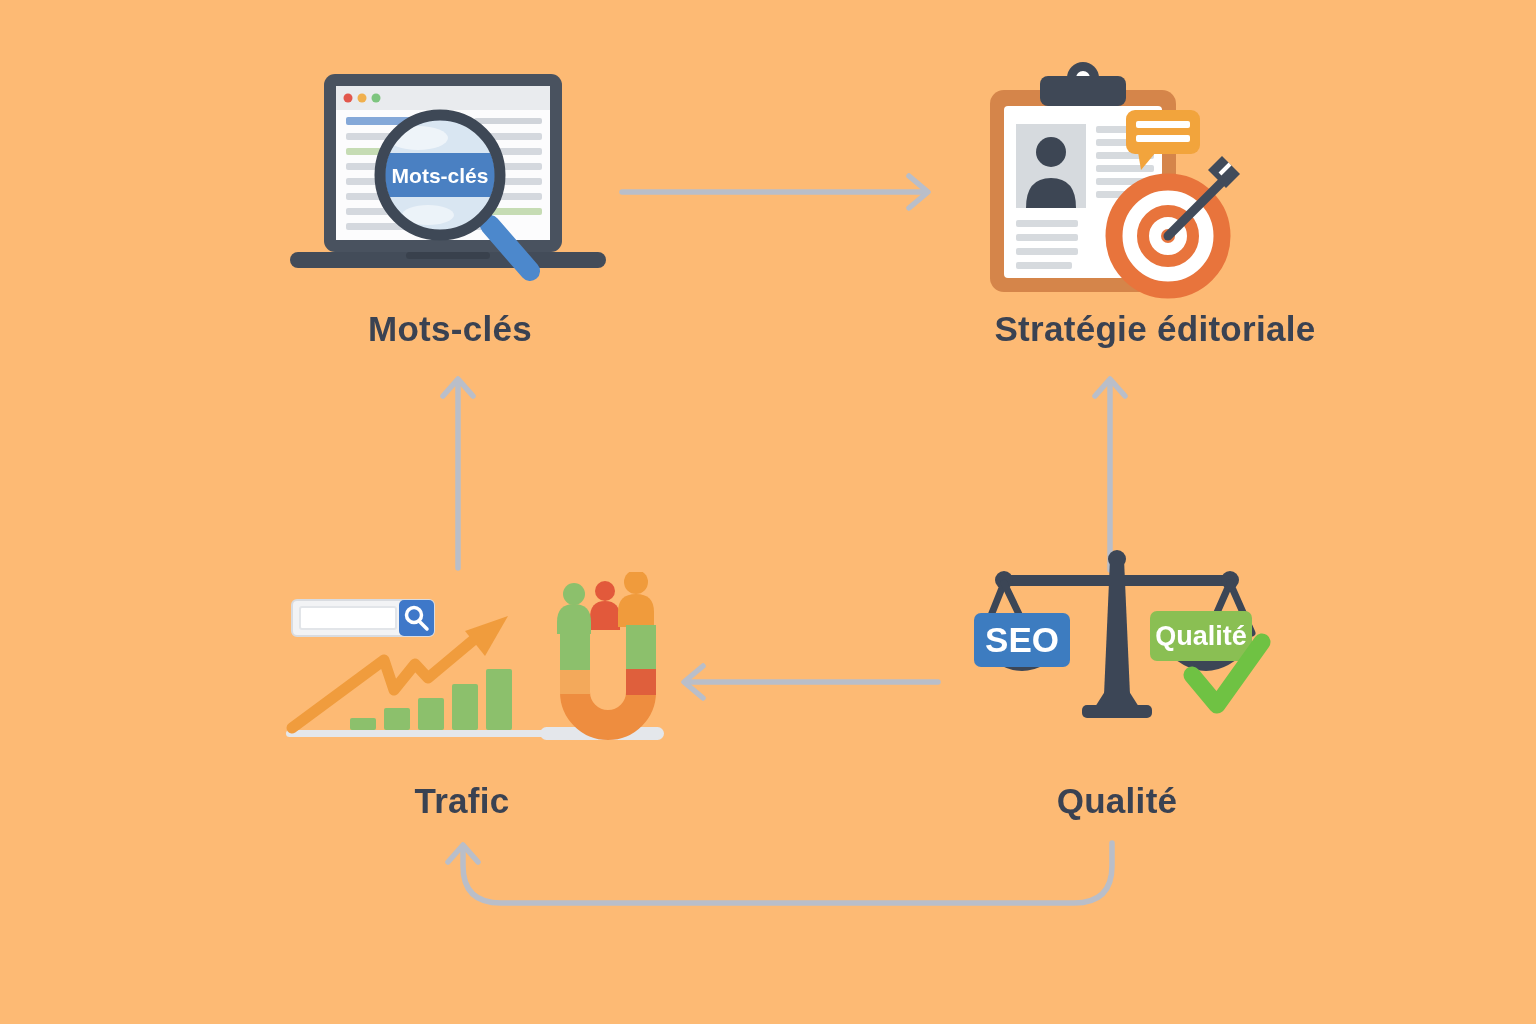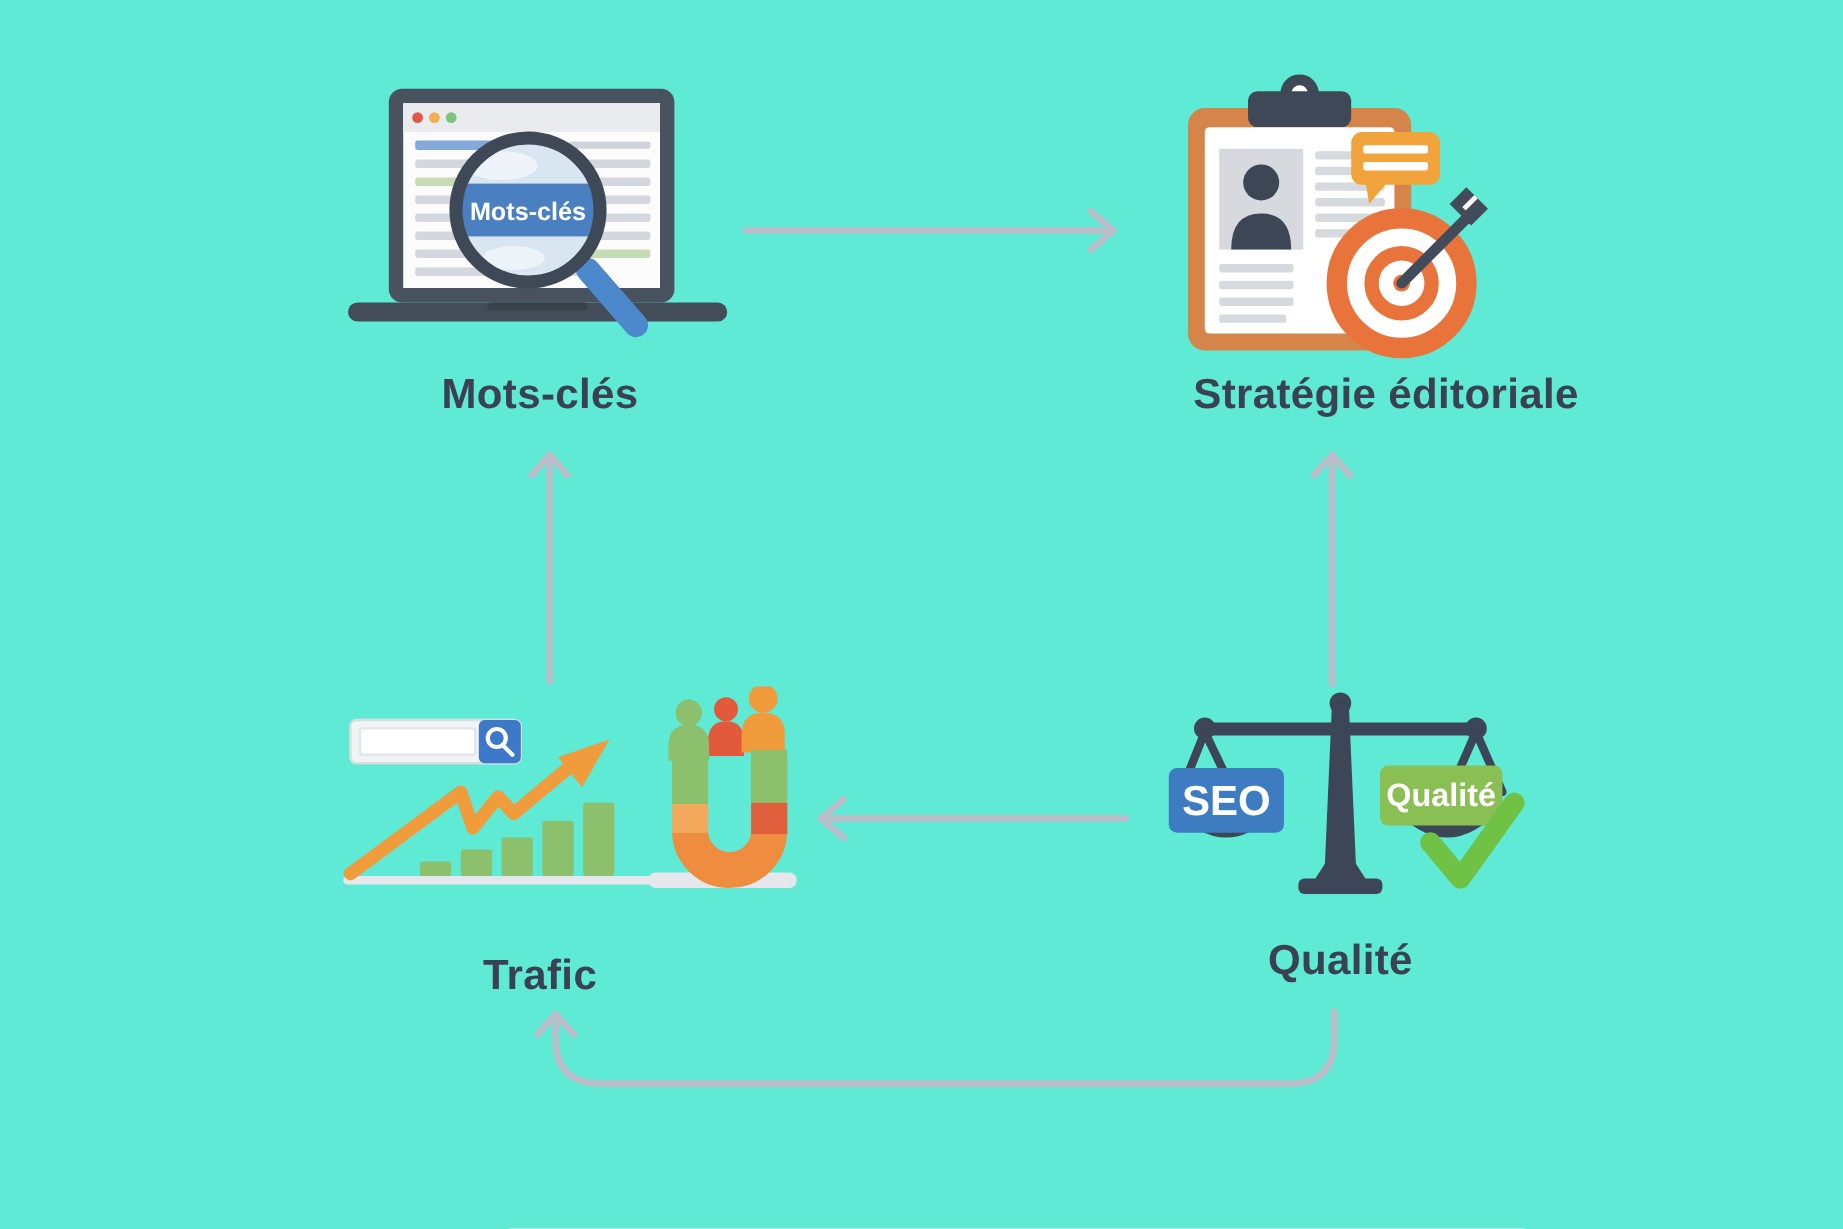--- a/index.html
+++ b/index.html
@@ -1,17 +1,17 @@
 <!DOCTYPE html>
 <html><head>
 <meta charset="utf-8">
 <style>
   html,body{margin:0;padding:0;background:#ffffff;}
   .canvas{
-    position:relative;width:1536px;height:1024px;background:#5eead4;
+    position:relative;width:1536px;height:1024px;background:#fdba74;
     overflow:hidden;font-family:"Liberation Sans",sans-serif;
   }
   .icon-box{position:absolute;}
   .node-label{
     position:absolute;text-align:center;font-size:35px;font-weight:600;
     color:#3a4252;letter-spacing:0.3px;line-height:42px;
   }
   .arrow-layer{position:absolute;left:0;top:0;pointer-events:none;}
   svg{display:block;}
 </style>
@@ -189,21 +189,21 @@
       <g>
         <path d="M303,60 L303,120 A33 33 0 0 0 369,120 L369,60" fill="none" stroke="#ee8d3f" stroke-width="30"></path>
         <rect x="288" y="98" width="30" height="24" fill="#f3a95b"></rect>
         <rect x="354" y="97" width="30" height="26" fill="#df5f3c"></rect>
         <rect x="288" y="58" width="30" height="40" fill="#8cc06c"></rect>
         <rect x="354" y="53" width="30" height="44" fill="#8cc06c"></rect>
       </g>
     </svg>
   </div>
 
-  <div class="icon-box" style="left:962px;top:572px;width:310px;height:200px;">
+  <div class="icon-box" style="left:962px;top:545px;width:310px;height:200px;">
     <svg width="310" height="200" viewBox="0 0 310 200">
       <g fill="#3c4656">
         <circle cx="155" cy="14" r="9"></circle>
         <polygon points="148,14 162,14 168,150 142,150"></polygon>
         <rect x="38" y="30" width="234" height="11" rx="5.5"></rect>
         <circle cx="42" cy="35" r="9"></circle>
           <circle cx="268" cy="35" r="9"></circle>
       </g>
       <g stroke="#3c4656" stroke-width="7" stroke-linecap="round">
         <path d="M42,38 L22,88"></path>
@@ -228,16 +228,16 @@
         <polygon points="147,140 163,140 177,162 133,162"></polygon>
         <rect x="120" y="160" width="70" height="13" rx="5"></rect>
       </g>
 
       <path d="M230,130 L255,160 L300,97" fill="none" stroke="#6fc243" stroke-width="17" stroke-linecap="round" stroke-linejoin="round"></path>
     </svg>
   </div>
 
   <div class="node-label" style="left:280px;top:308px;width:340px;">Mots-clés</div>
   <div class="node-label" style="left:955px;top:308px;width:400px;">Stratégie éditoriale</div>
-  <div class="node-label" style="left:270px;top:780px;width:360px;margin-top:12px;">Trafic</div>
+  <div class="node-label" style="left:282px;top:780px;width:360px;">Trafic</div>
   <div class="node-label" style="left:937px;top:780px;width:360px;">Qualité</div>
 
 </div>
 
 </body></html>

